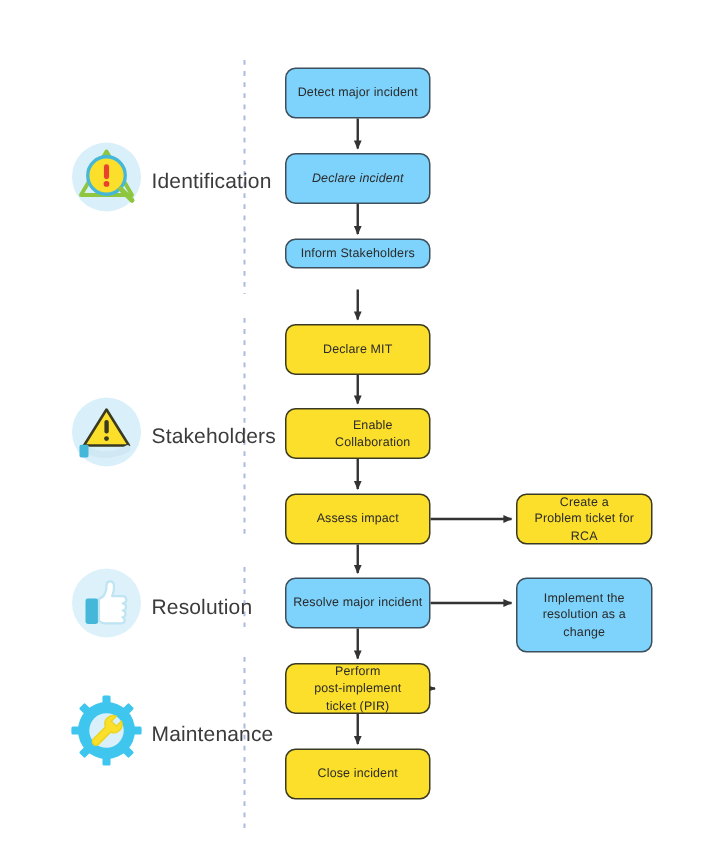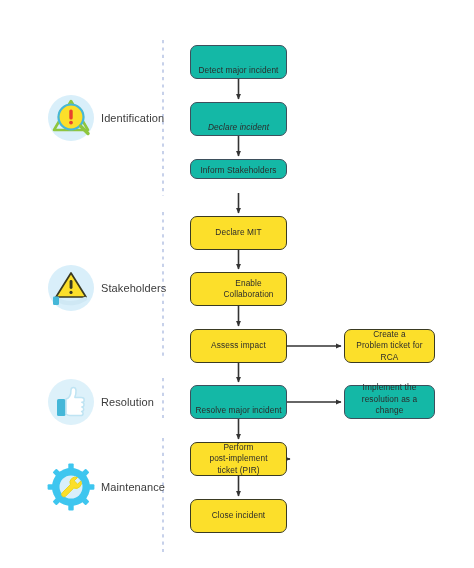--- a/index.html
+++ b/index.html
@@ -34,31 +34,30 @@
     justify-content: center;
     text-align: center;
     font-size: 8.3px;
     line-height: 1.35;
     color: #2b2b2b;
     letter-spacing: 0.1px;
     padding: 2px 4px;
     z-index: 3;
   }
   .node.blue {
-    background: #14b8a6;
+    background: #7dd3fc;
     border: 1.4px solid #3d4f5c;
-    align-items: flex-end;
   }
   .node.yellow {
     background: #fcdf2a;
     border: 1.4px solid #3a3a22;
   }
   .stage-label {
     position: absolute;
-    font-size: 11px;
+    font-size: 14px;
     color: #3b3b3b;
     white-space: nowrap;
     letter-spacing: 0.1px;
     z-index: 3;
   }
   .stage-icon {
     position: absolute;
     width: 54px;
     height: 54px;
     z-index: 3;
@@ -181,19 +180,19 @@
 post-implement
 ticket (PIR)</span>
       </div>
       <div class="node yellow" style="left: 190px; top: 499px; width: 97px; height: 34px; text-align: center;">
         <span style="white-space: pre-line;">Close incident</span>
       </div>
       <div class="node yellow" style="left: 344px; top: 329px; width: 91px; height: 34px;">
         <span style="white-space: pre-line;">Create a
 Problem ticket for RCA</span>
       </div>
-      <div class="node blue" style="left: 344px; top: 385px; width: 91px; height: 34px;">
+      <div class="node blue" style="left: 344px; top: 385px; width: 91px; height: 50px;">
         <span style="white-space: pre-line;">Implement the
 resolution as a change</span>
       </div>
     </div>
 
 </div>
 
 </body></html>

